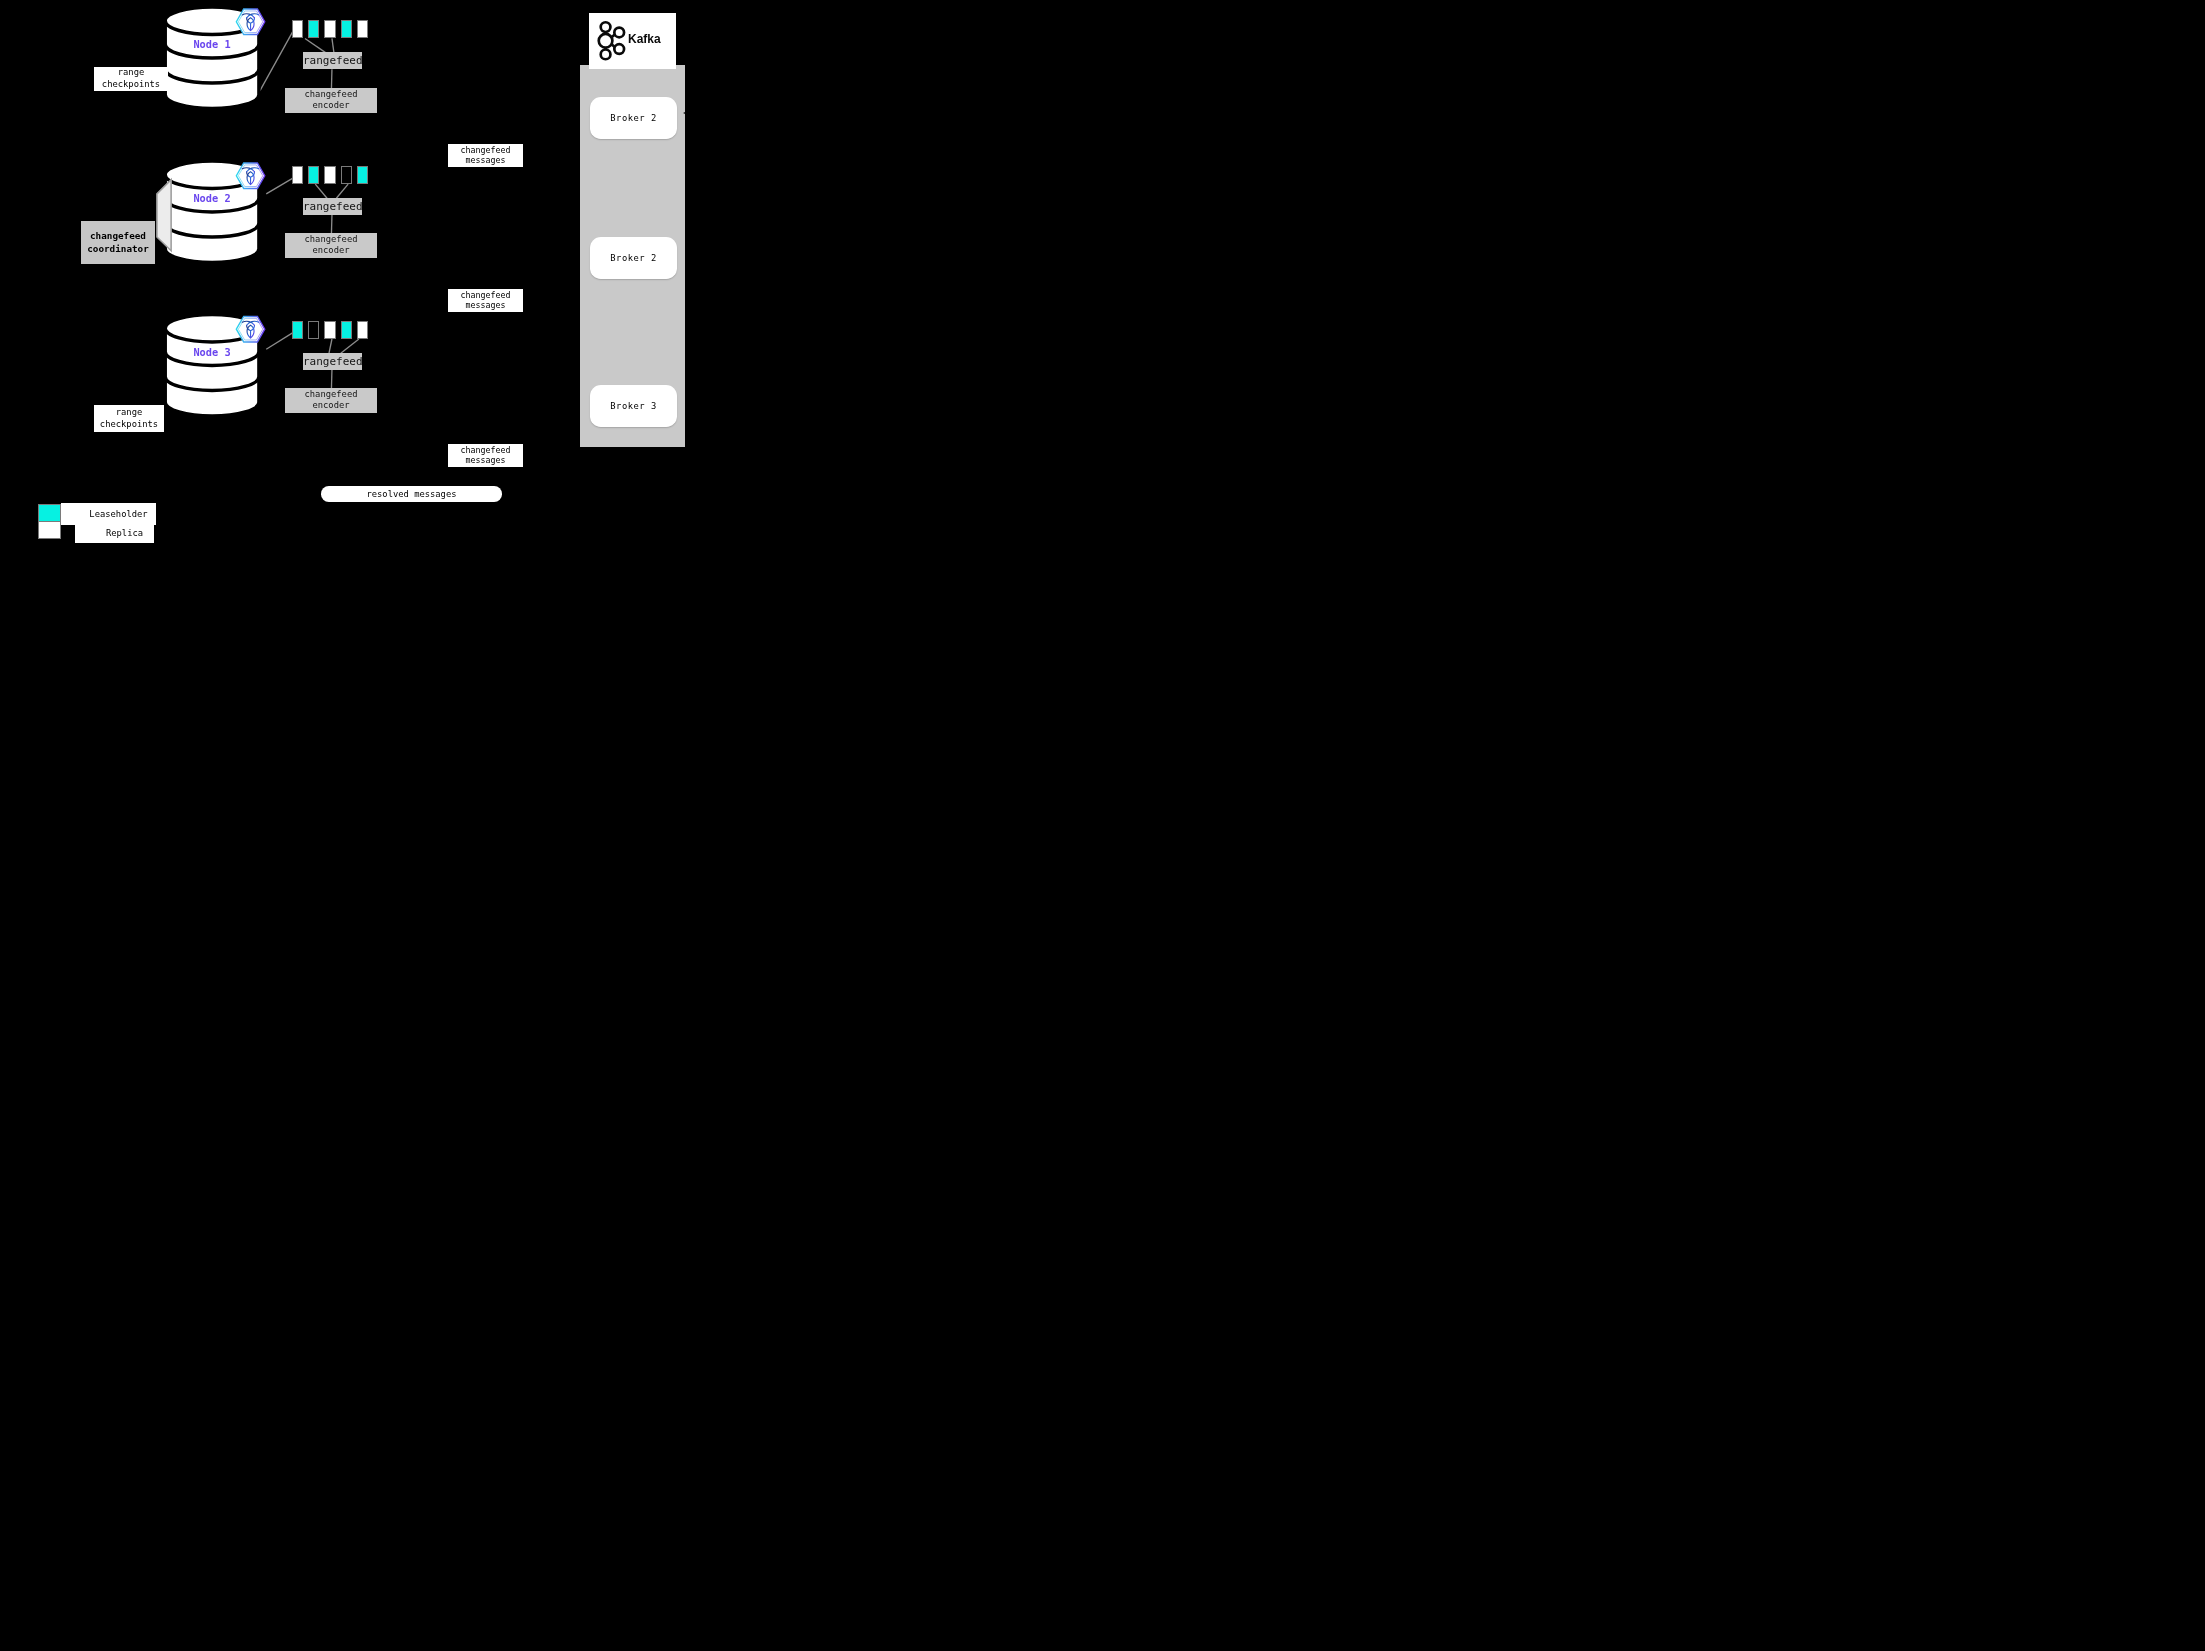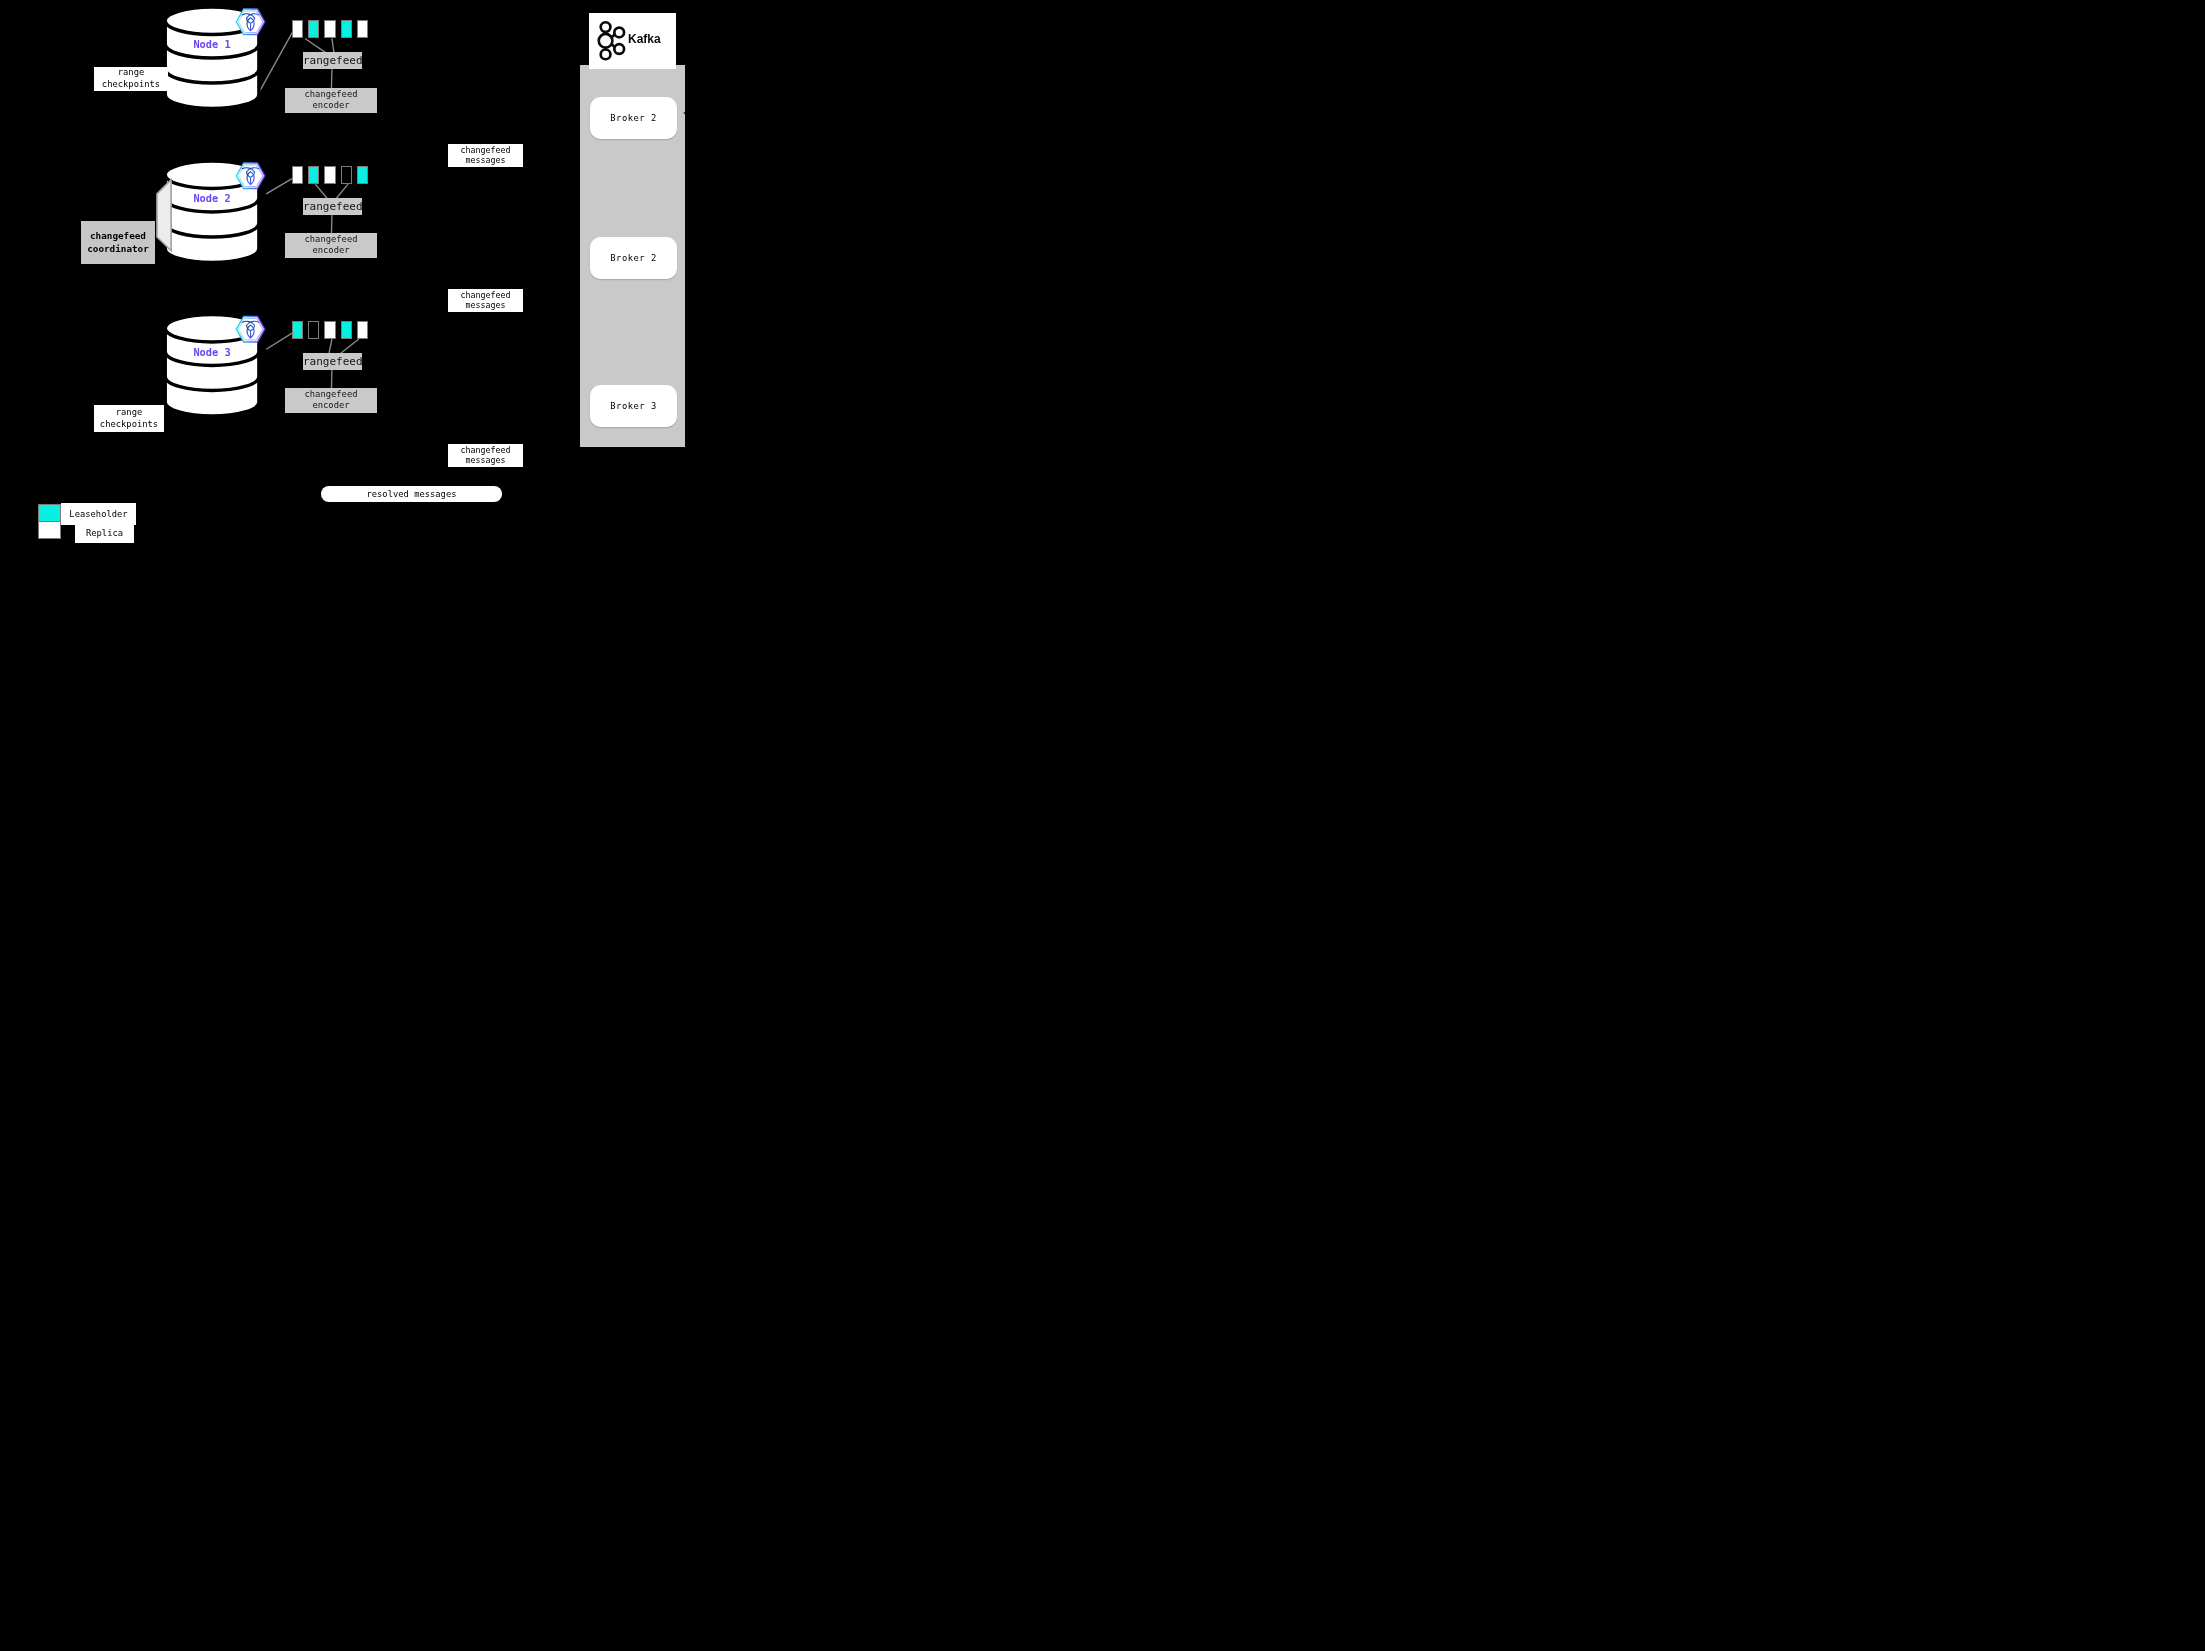--- a/index.html
+++ b/index.html
@@ -57,21 +57,21 @@
 
   .pill{left:321px;top:486px;width:181px;height:15.7px;border-radius:7.8px;background:#fff;
         color:#000;display:flex;align-items:center;justify-content:center;font-size:8.8px;z-index:3;}
 
   
   .swatch{left:38px;width:22.6px;height:18px;border:1.5px solid var(--swatch_border,#7a7a7a);
           box-sizing:border-box;z-index:3;}
   .swL{top:504px;background:var(--leaseholder,#06f1e2);}
   .swR{top:521px;background:var(--replica,#fff);}
   .legendlabel{background:#fff;color:#000;display:flex;align-items:center;justify-content:center;
-               font-size:8.8px;z-index:3;}
+               font-size:8.8px;z-index:3;padding-left:20px;}
   .lgL{left:61px;top:503px;width:75px;height:21.6px;}
   .lgR{left:75px;top:524px;width:59px;height:18.6px;}
 </style>
 </head>
 <body>
 
 <svg class="overlay" viewBox="0 0 1499 1123">
   <defs>
     <linearGradient id="hexgrad" x1="0" y1="0" x2="1" y2="0">
       <stop offset="0" stop-color="#2bd8ee"></stop>

